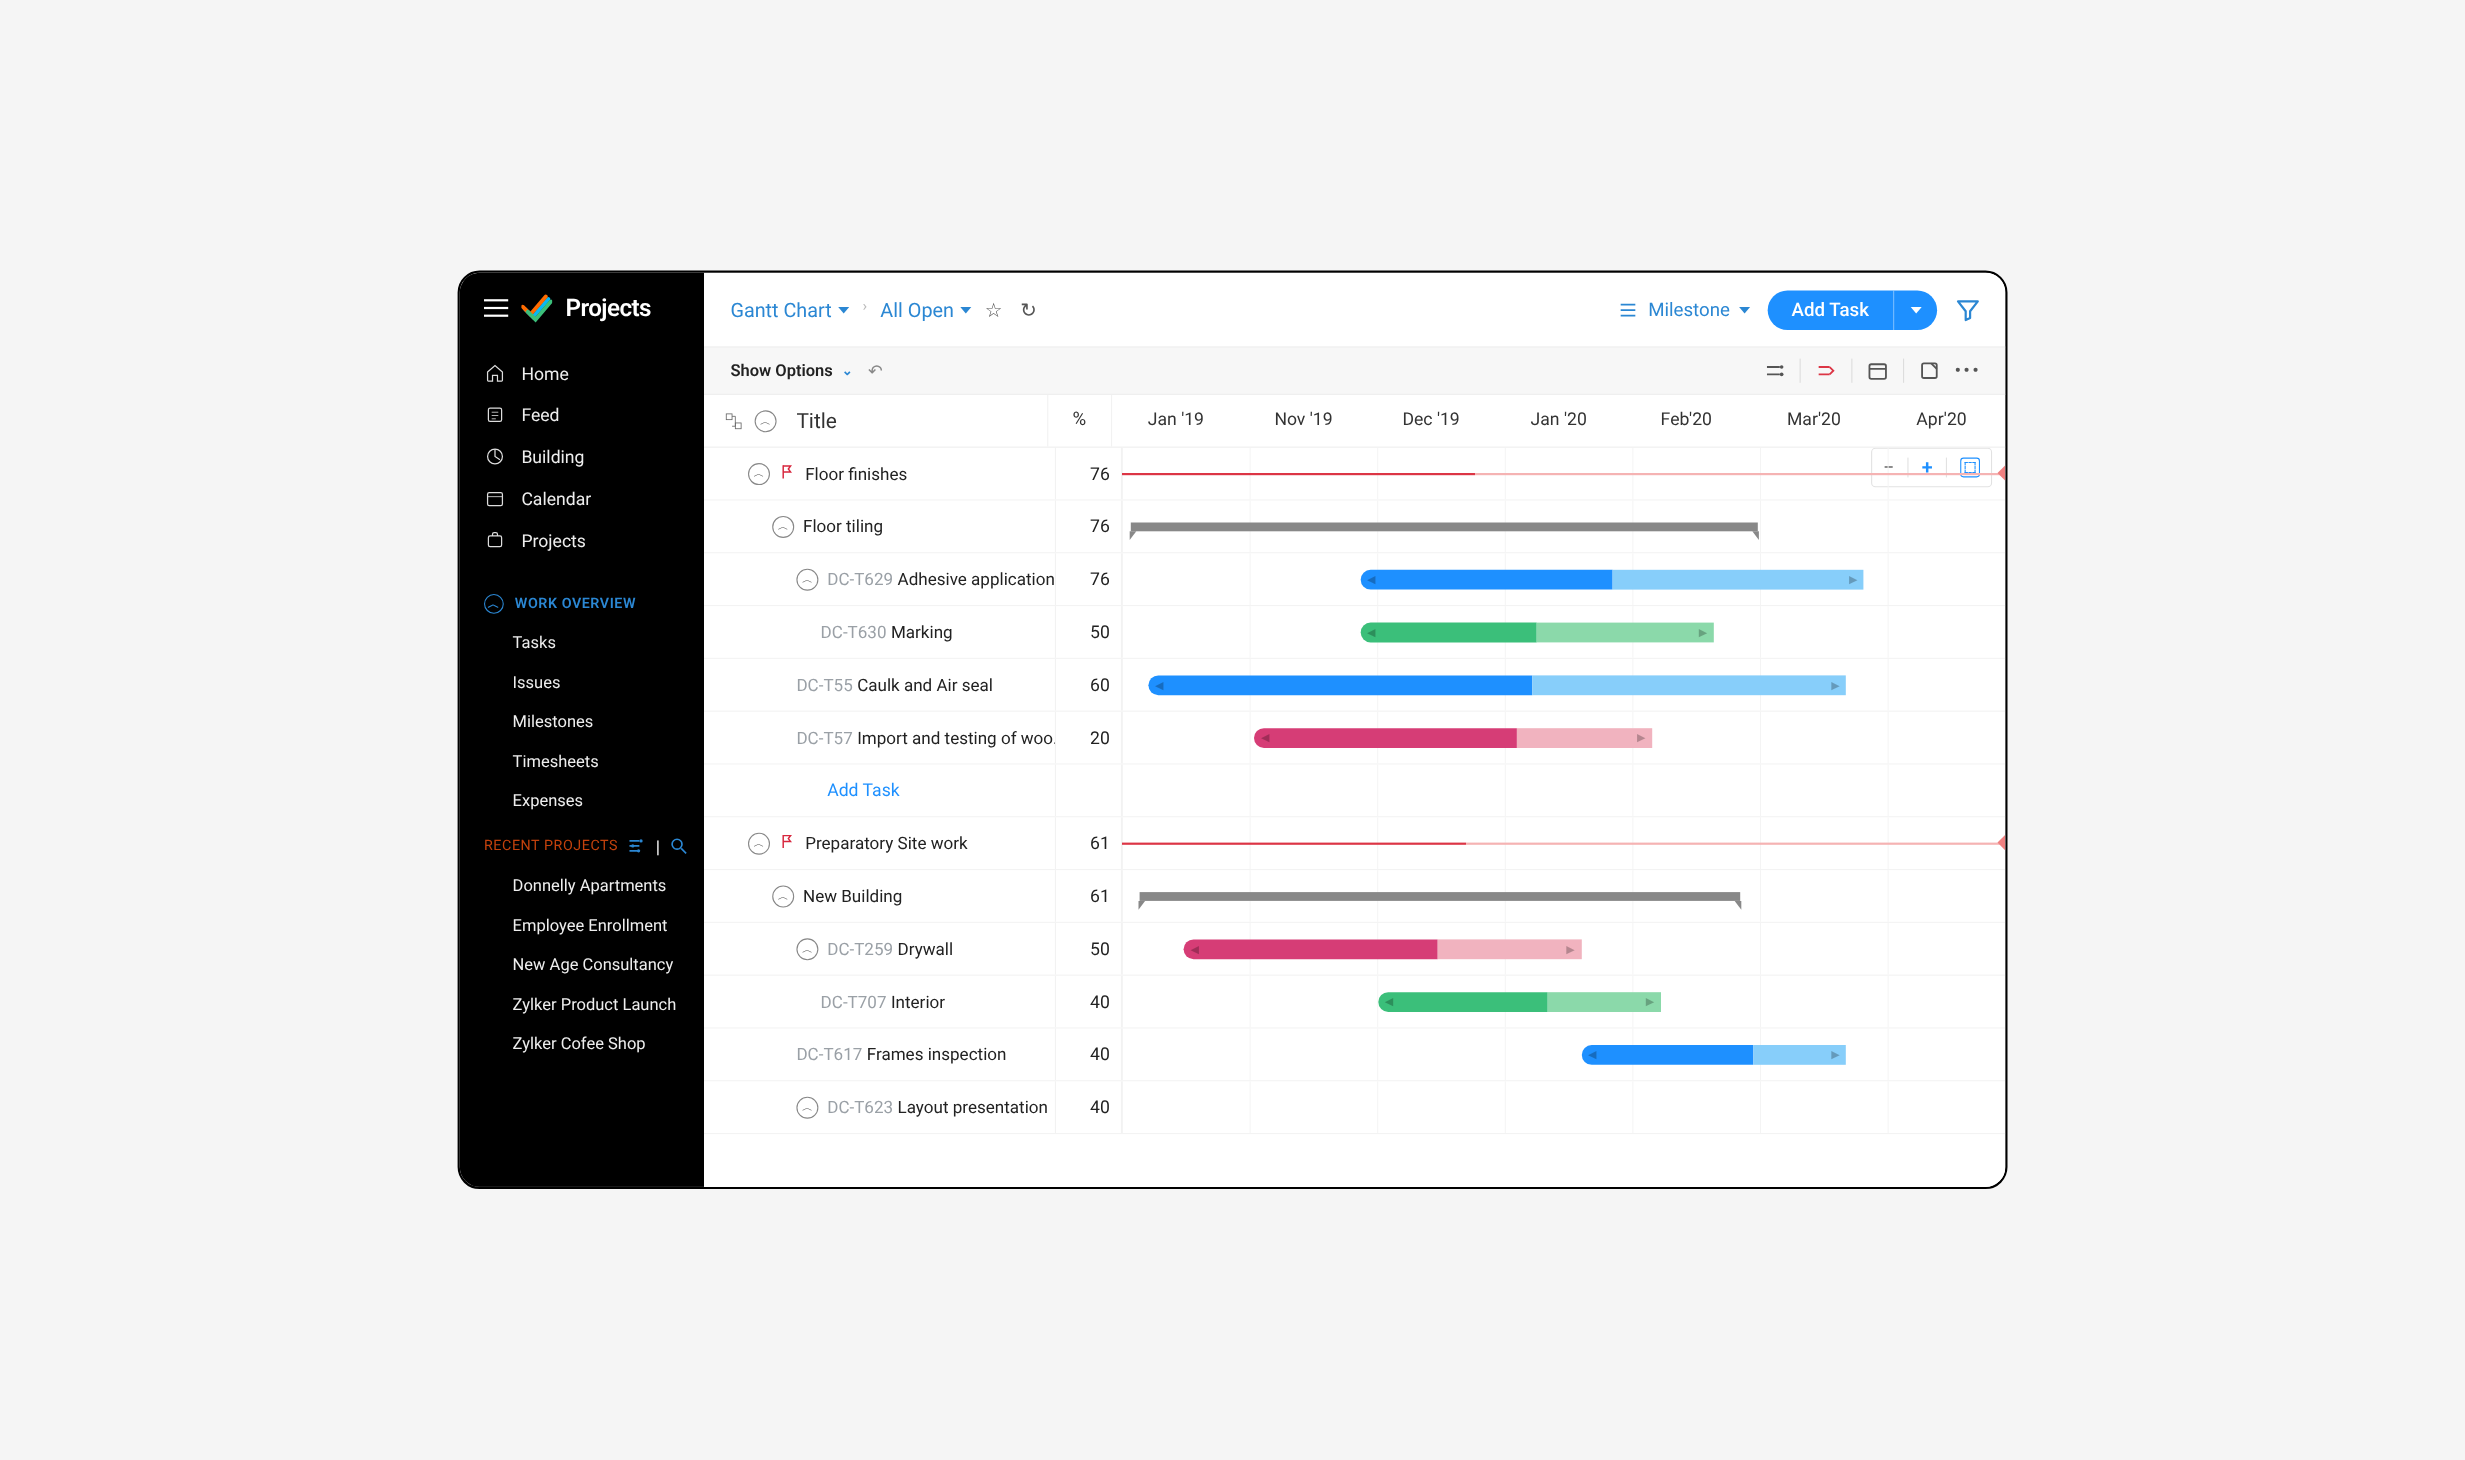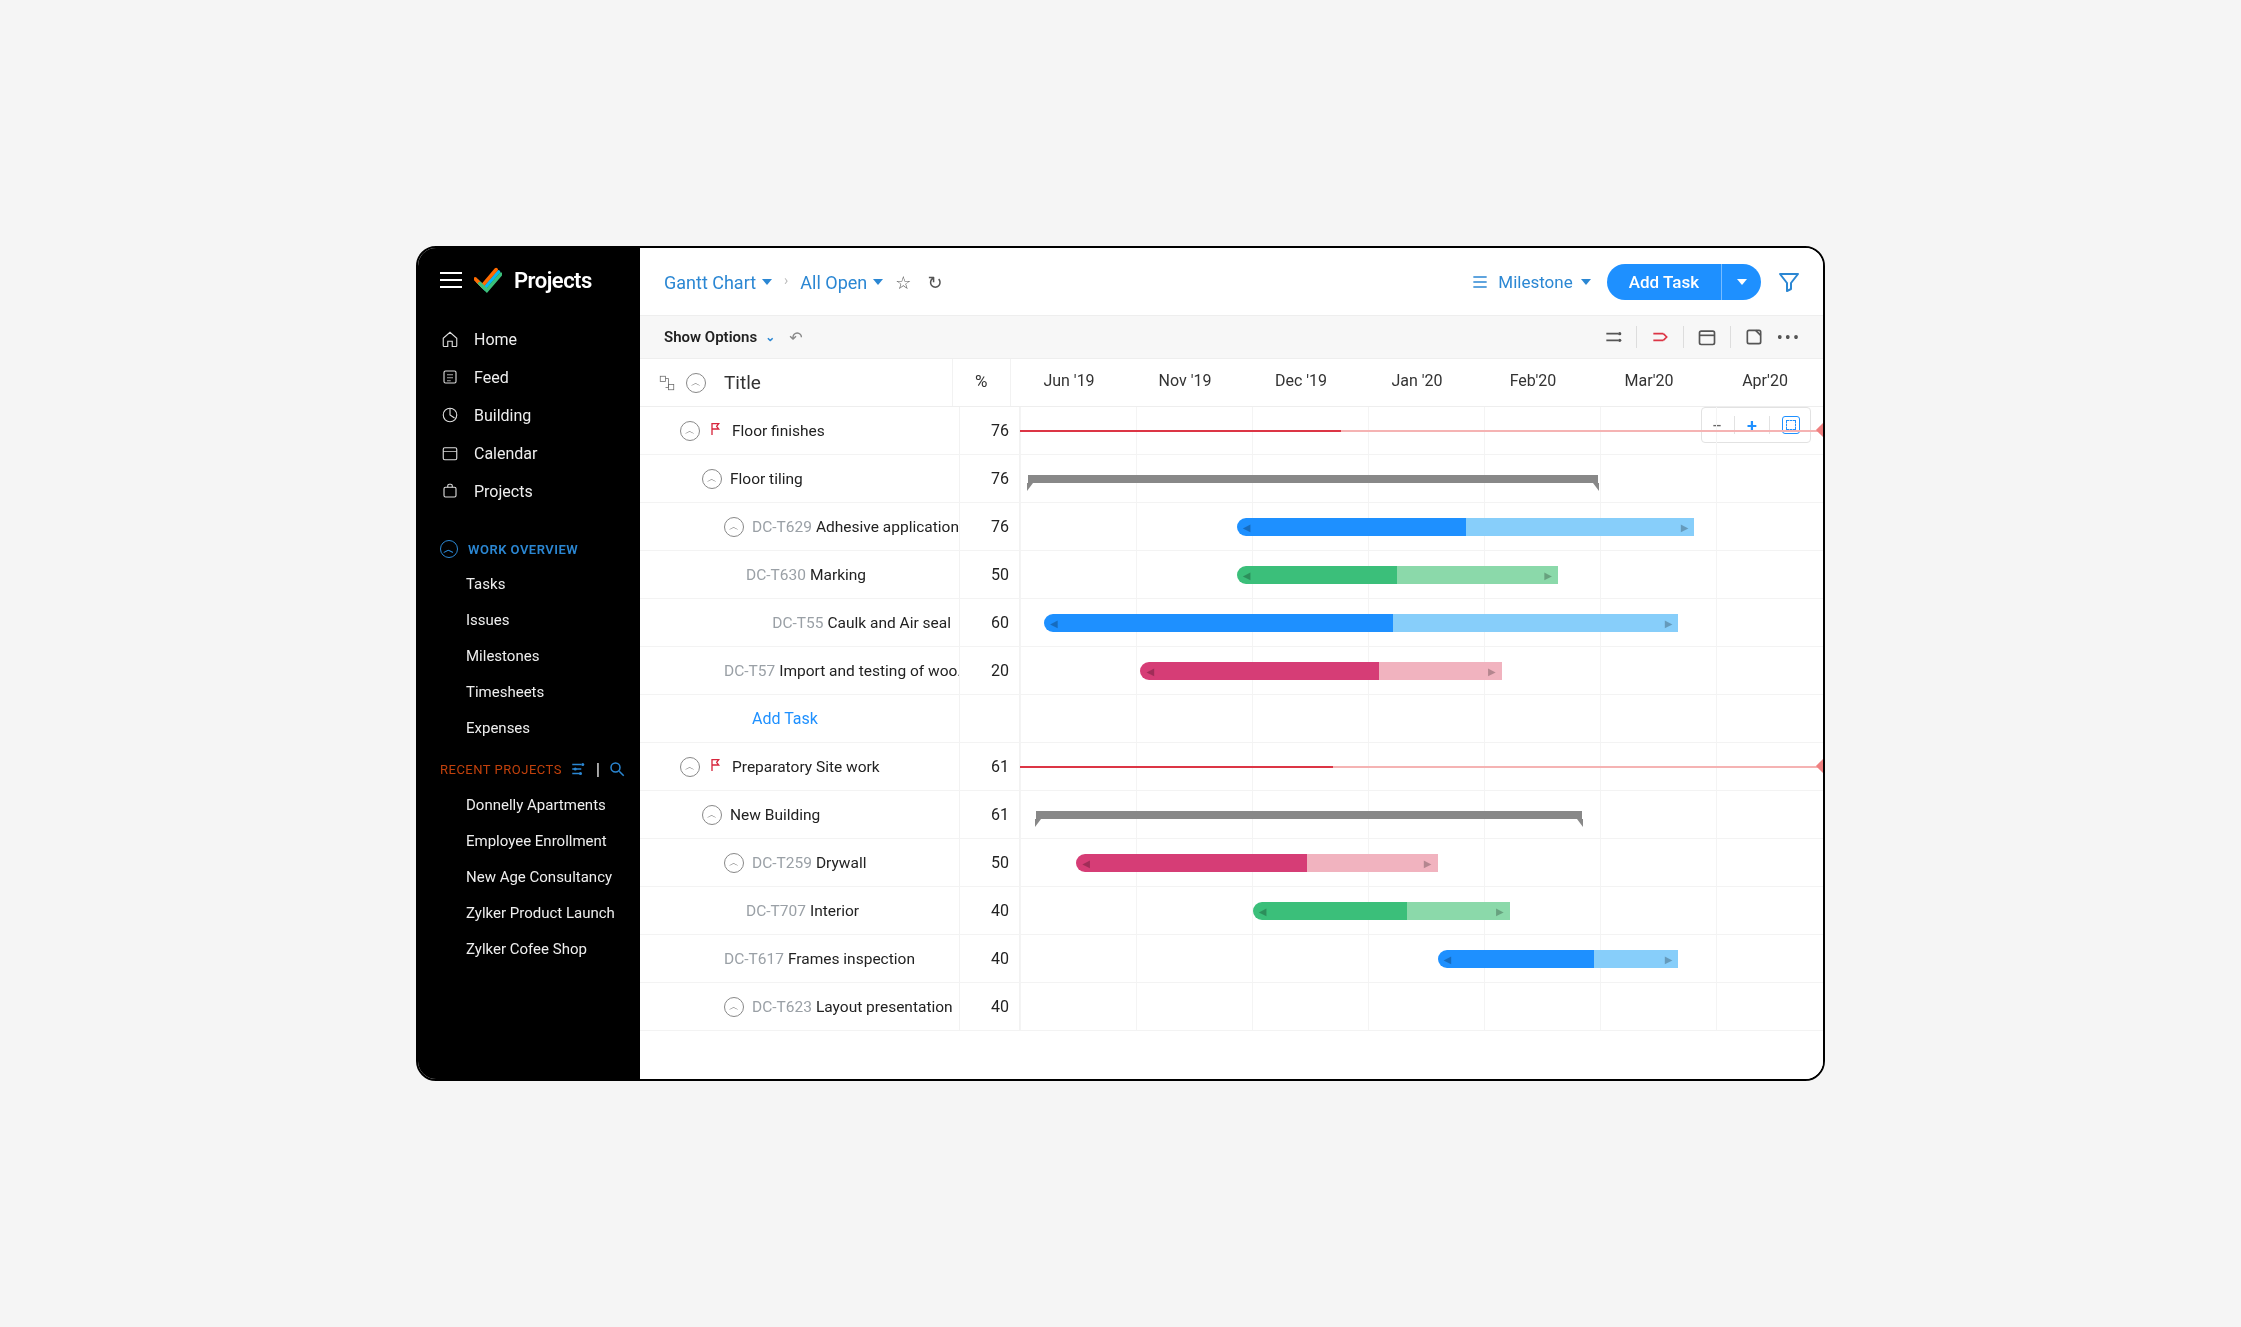--- a/index.html
+++ b/index.html
@@ -294,21 +294,21 @@
         <svg class="ic" viewBox="0 0 24 24">
             <rect x="3" y="3" width="7" height="7" stroke="#666" fill="none"></rect>
             <rect x="14" y="14" width="7" height="7" stroke="#666" fill="none"></rect>
             <path d="M10 6h4v12h-4" stroke="#666" fill="none"></path>
           </svg>
         <span class="exp-circ">︿</span>
         <span style="font-size:19px;">Title</span>
       </div>
       <div class="col-pct">%</div>
       <div class="col-months" id="months-row">
-          <div class="m">Jun '19</div>
+          <div class="m">Jan '19</div>
           <div class="m">Nov '19</div>
           <div class="m">Dec '19</div>
           <div class="m">Jan '20</div>
           <div class="m">Feb'20</div>
           <div class="m">Mar'20</div>
           <div class="m">Apr'20</div>
         </div>
     </div>
 
     <div class="rows" id="rows-container">
@@ -370,21 +370,21 @@
           <div class="cell-gantt">
             <div class="bar-wrap" style="left: 27%; width: 40%;">
               <div class="bar-seg" style="width: 50%; background: rgb(59, 191, 122);"></div>
               <div class="bar-seg" style="width: 50%; background: rgb(139, 217, 170);"></div>
               <span class="bar-arrow" style="left: 6px;">◀</span>
               <span class="bar-arrow" style="right: 6px;">▶</span>
             </div>
           </div>
         </div>
         <div class="row">
-          <div class="cell-title" style="padding-left: 84px; justify-content: flex-end;">
+          <div class="cell-title" style="padding-left: 84px;">
             <span class="dim">DC-T55 </span>
             <span>Caulk and Air seal</span>
           </div>
           <div class="cell-pct">60</div>
           <div class="cell-gantt">
             <div class="bar-wrap" style="left: 3%; width: 79%;">
               <div class="bar-seg" style="width: 55%; background: rgb(30, 144, 255);"></div>
               <div class="bar-seg" style="width: 45%; background: rgb(135, 206, 250);"></div>
               <span class="bar-arrow" style="left: 6px;">◀</span>
               <span class="bar-arrow" style="right: 6px;">▶</span>

